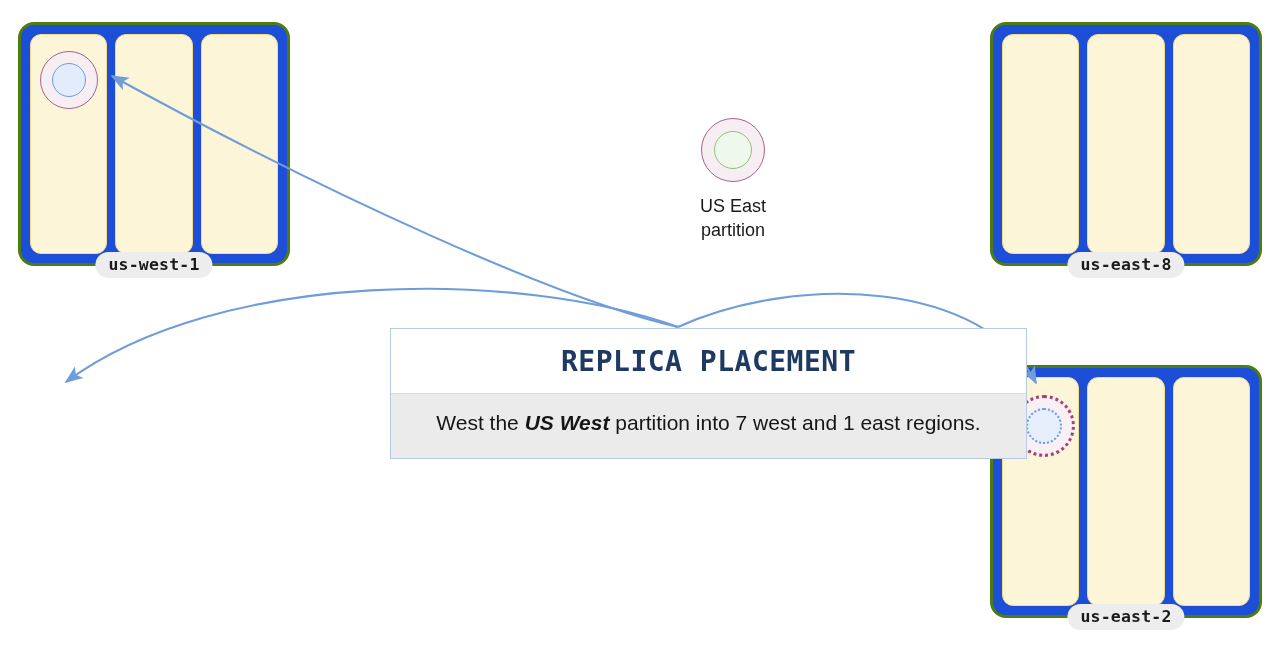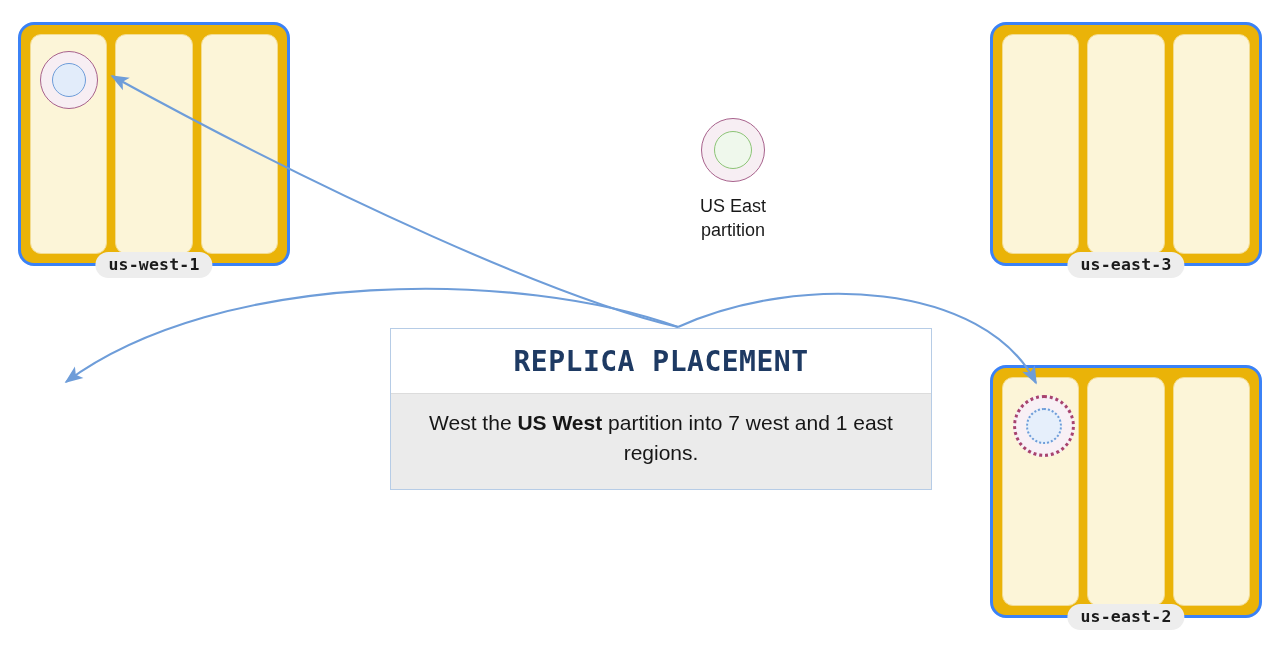--- a/index.html
+++ b/index.html
@@ -15,22 +15,22 @@
   }
   #stage {
     position: absolute; left: 0; top: 0;
     width: 1280px; height: 658px;
     background: #ffffff;
   }
 
   
   .region {
     position: absolute;
-    background: #eab308;
-    border: 3px solid #3b82f6;
+    background: #1d4ed8;
+    border: 3px solid #4d7c0f;
     border-radius: 16px;
     padding: 9px;
     display: flex;
     gap: 8px;
   }
   .region-col {
     flex: 1 1 0;
     background: #fcf5d8;
     border: 1.5px solid #f3dc90;
     border-radius: 11px;
@@ -101,21 +101,21 @@
     line-height: 1.33;
     color: #191919;
     text-align: center;
     white-space: pre-line;
   }
 
   
   .callout {
     position: absolute;
     left: 390px; top: 328px;
-    width: 542px;
+    width: 637px;
     border: 1.5px solid #b6cce6;
     background: #ffffff;
     z-index: 5;
   }
   .callout-title {
     text-align: center;
     font-family: "DejaVu Sans Mono", "Liberation Mono", monospace;
     font-size: 28px;
     font-weight: 700;
     letter-spacing: 0.5px;
@@ -128,20 +128,21 @@
     border-top: 1px solid #dcdcdc;
     padding: 14px 26px 20px 26px;
     text-align: center;
     font-size: 21px;
     line-height: 1.45;
     color: #161616;
     font-family: "Liberation Sans", sans-serif;
   }
   .callout-body b {
     font-weight: 700;
+    font-style: italic;
   }
 
   
   #arrows {
     position: absolute;
     left: 0; top: 0;
     width: 1280px; height: 658px;
     z-index: 3;
     pointer-events: none;
   }
@@ -173,21 +174,21 @@
     </div>
     <div class="region-col"></div>
     <div class="region-col"></div>
     <div class="region-label">us-west-1</div>
   </div>
 
   <div class="region" style="left:990px; top:22px; width:272px; height:244px;">
     <div class="region-col"></div>
     <div class="region-col"></div>
     <div class="region-col"></div>
-    <div class="region-label">us-east-3</div>
+    <div class="region-label">us-east-8</div>
   </div>
 
 
   <div class="region" style="left:990px; top:365px; width:272px; height:253px;">
     <div class="region-col">
       <div class="node node-outer-dotted" style="left:10px; top:17px; width:62px; height:62px;">
         <div class="node-inner-dotted" style="width:36px; height:36px;"></div>
       </div>
     </div>
     <div class="region-col"></div>

